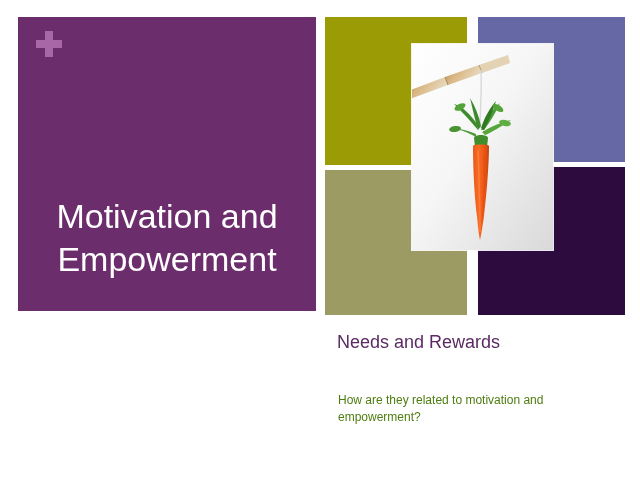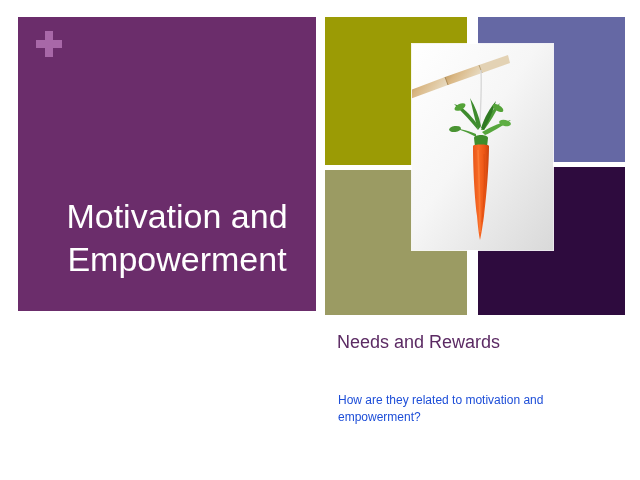--- a/index.html
+++ b/index.html
@@ -47,21 +47,21 @@
   .plus-icon .bar-v {
     position: absolute;
     left: 9px;
     top: 0;
     width: 8px;
     height: 26px;
     background: #A868A8;
   }
   .slide-title {
     position: absolute;
-    left: 20px;
+    left: 10px;
     top: 178px;
     width: 278px;
     text-align: center;
     color: #ffffff;
     font-size: 34px;
     line-height: 43px;
     font-weight: normal;
     letter-spacing: 0px;
     margin: 0;
     white-space: normal;
@@ -123,21 +123,21 @@
     line-height: 26px;
     font-weight: normal;
     margin: 0;
     white-space: nowrap;
   }
   .section-sub {
     position: absolute;
     left: 338px;
     top: 392px;
     width: 250px;
-    color: #1d4ed8;
+    color: #4d7c0f;
     font-size: 12px;
     line-height: 17px;
     margin: 0;
   }
 </style>
 </head>
 <body>
 
 <div id="slide">
 

